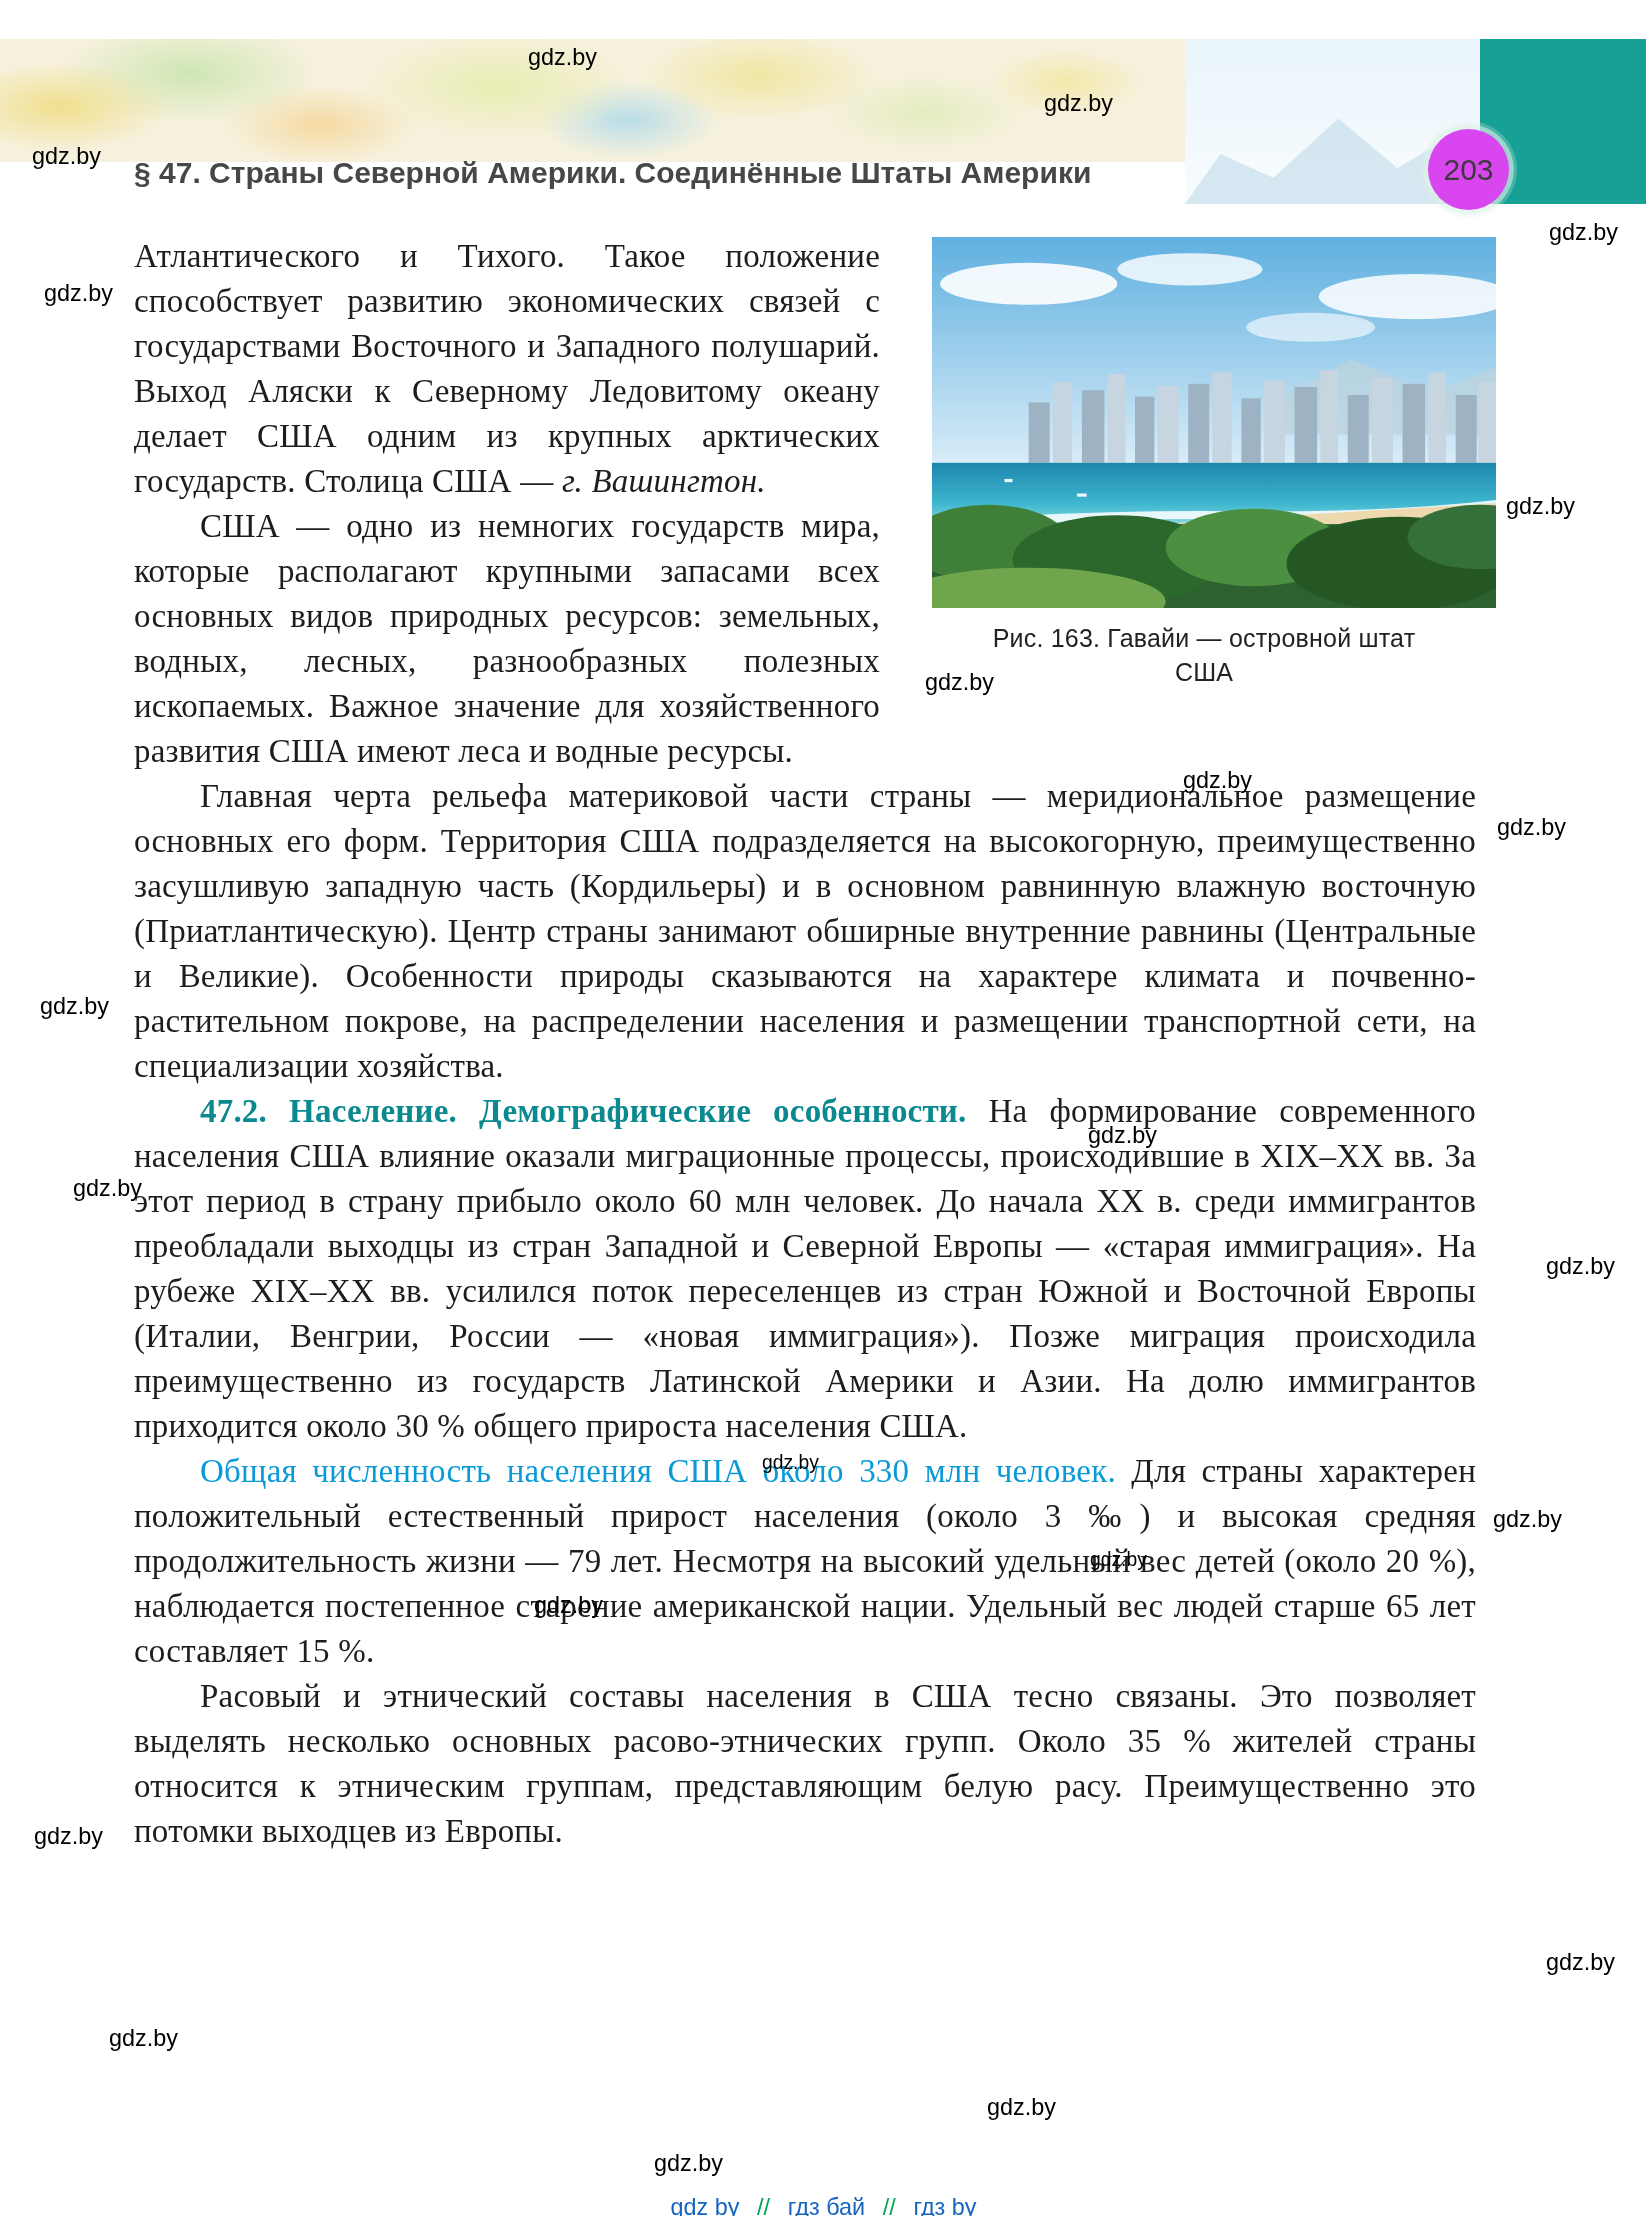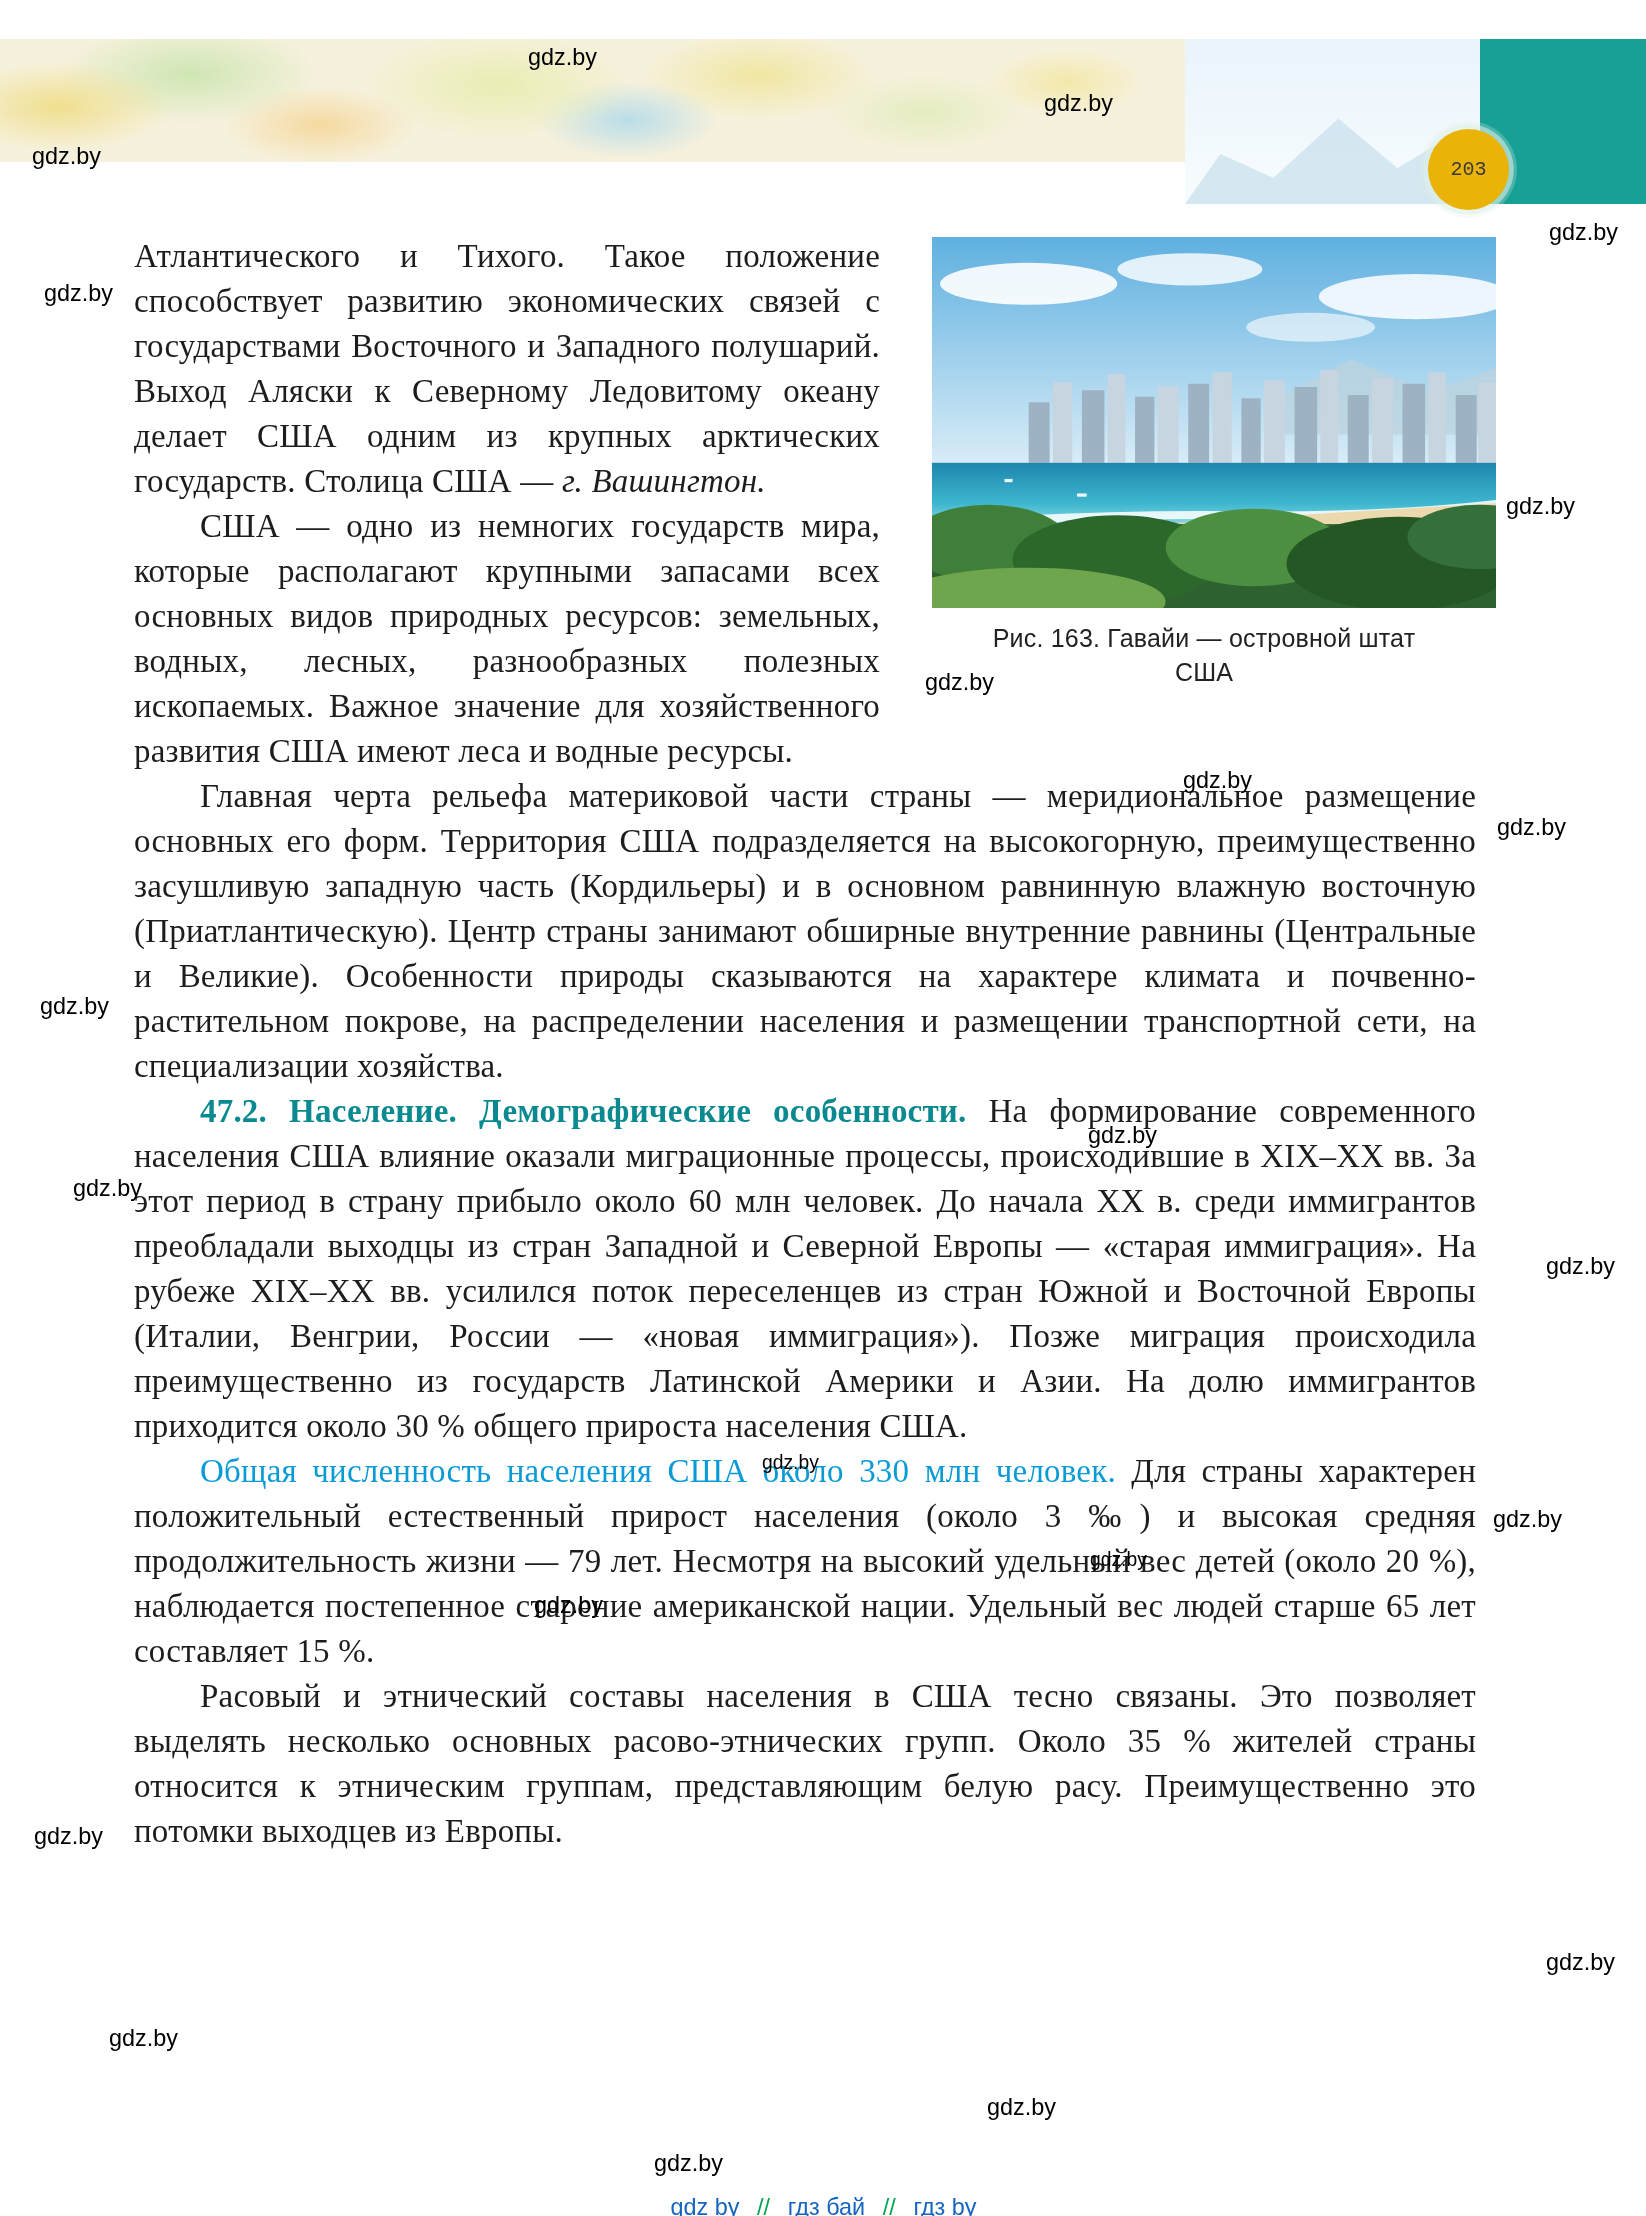--- a/index.html
+++ b/index.html
@@ -40,23 +40,23 @@
   }
   .banner-teal { position:absolute; left:1480px; top:39px; width:167px; height:165px; background:#17a095; }
 
   
   .section-title {
     position:absolute; left:134px; top:156px; width:1169px;
     font-family:"Liberation Sans",sans-serif; font-weight:bold; font-size:30px; color:#474747;
   }
   .page-badge {
     position:absolute; left:1428px; top:129px; width:81px; height:81px; border-radius:50%;
-    background:#eab308; box-shadow:0 0 0 4.8px rgba(223,241,231,.55), 0 0 0 8px rgba(223,241,231,.25);
+    background:#d946ef; box-shadow:0 0 0 4.8px rgba(223,241,231,.55), 0 0 0 8px rgba(223,241,231,.25);
     display:flex; align-items:center; justify-content:center; z-index:3;
-    font-family:Liberation Mono, monospace; font-size:20px; color:#3a3a3a;
+    font-family:Liberation Sans, sans-serif; font-size:30px; color:#3a3a3a;
   }
 
   
   .content {
     position:absolute; left:134px; top:234px; width:1342px;
     font-size:33px; line-height:45px; text-align:justify; letter-spacing:0.2px;
     hyphens:auto;
   }
   .content p { text-indent:66px; }
   .content p.no-indent { text-indent:0; }
@@ -92,20 +92,21 @@
 </head>
 <body>
 
 <div class="page">
 
 
   <div class="banner-map"></div>
   <div class="banner-sky"></div>
   <div class="banner-teal"></div>
 
+  <div class="section-title">§ 47. Страны Северной Америки. Соединённые Штаты Америки</div>
   <div class="page-badge">
     <span>203</span>
   </div>
 
   <div class="content">
 
     <figure class="photo-figure">
       <div class="photo">
         <svg viewBox="0 0 700 460" width="564" height="371" preserveAspectRatio="none" aria-hidden="true">
           <defs>

